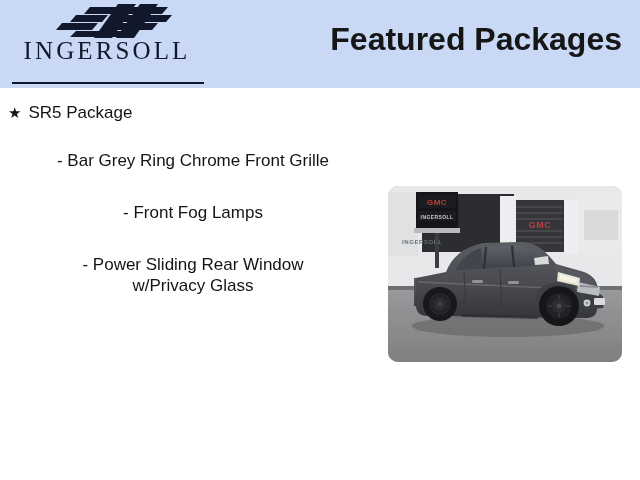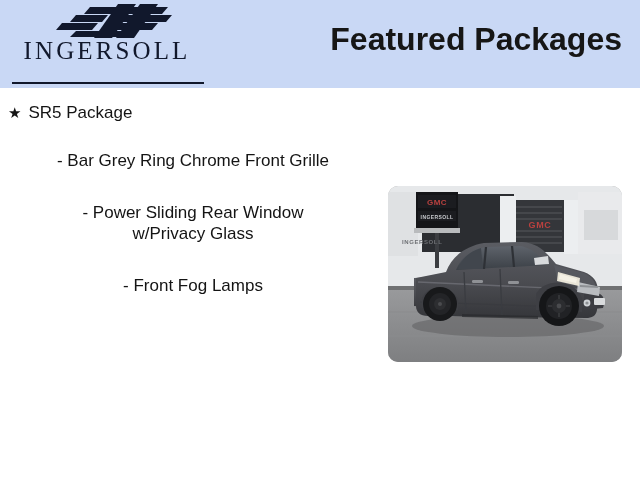--- a/index.html
+++ b/index.html
@@ -186,23 +186,23 @@
 </div>
 
 <div class="content">
 
   <div class="package-heading">
     <span class="star-glyph">★</span><span>SR5 Package</span>
   </div>
 
   <div class="feature-list">
     <div class="feature-item">- Bar Grey Ring Chrome Front Grille</div>
+    <div class="feature-item">- Front Fog Lamps</div>
     <div class="feature-item">- Power Sliding Rear Window
 w/Privacy Glass</div>
-    <div class="feature-item">- Front Fog Lamps</div>
   </div>
 
   <div class="vehicle-photo">
     <svg class="photo-svg" viewBox="0 0 234 176" aria-hidden="true">
       <defs>
         <linearGradient id="bodyGrad" x1="0" y1="0" x2="0" y2="1">
           <stop offset="0%" stop-color="#5b5d63"></stop>
           <stop offset="55%" stop-color="#4a4b50"></stop>
           <stop offset="100%" stop-color="#35363a"></stop>
         </linearGradient>

